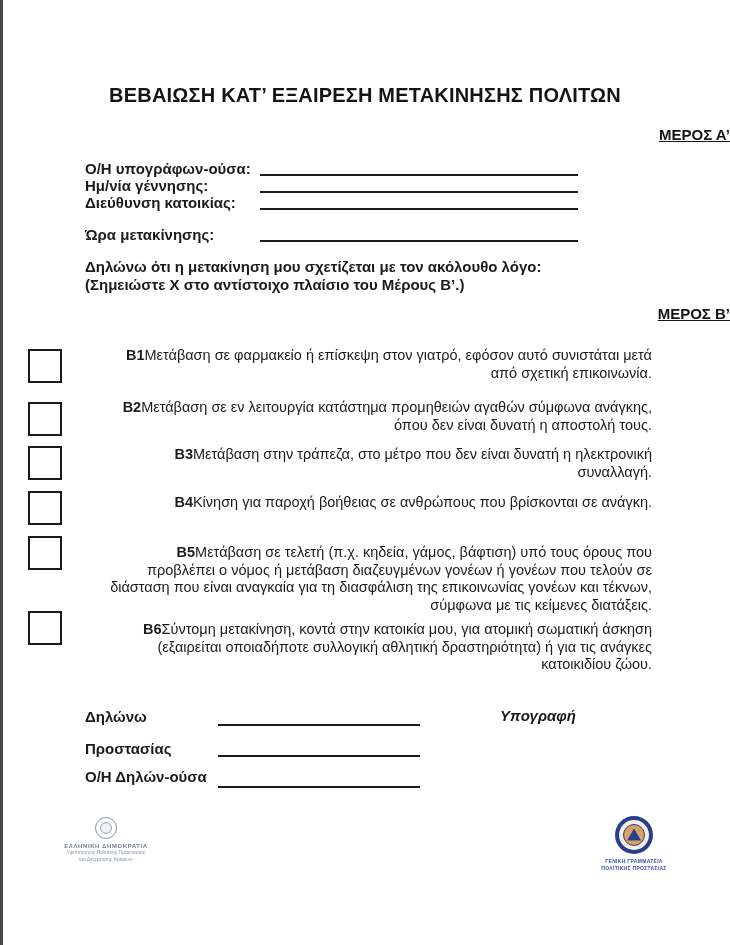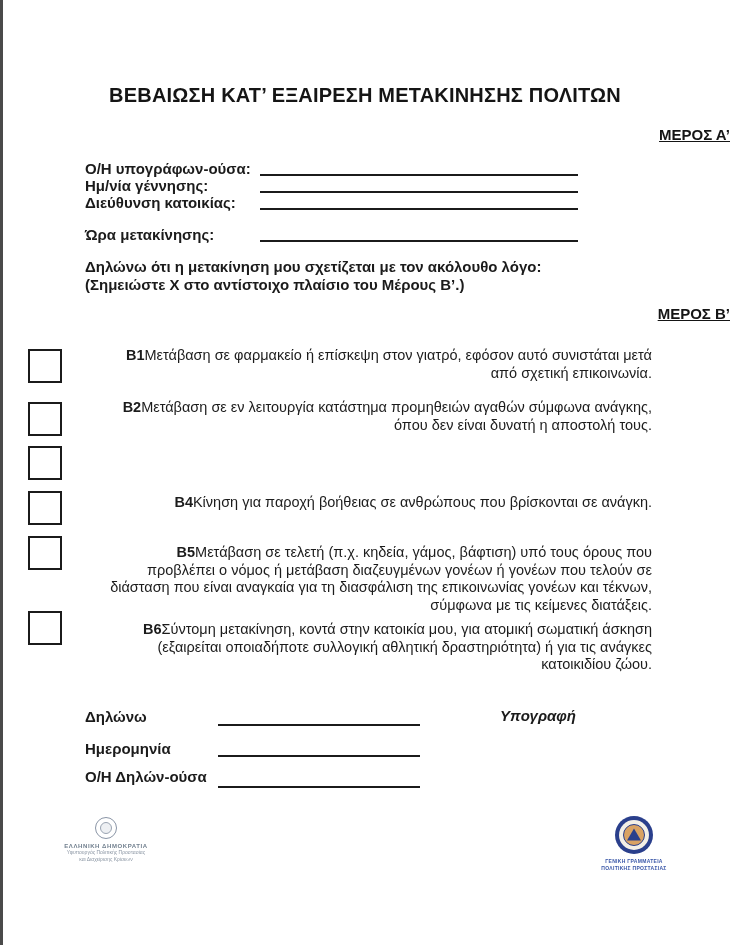--- a/index.html
+++ b/index.html
@@ -92,20 +92,23 @@
   <div class="item" style="top:347px">
     <span class="code">Β1</span><span>Μετάβαση σε φαρμακείο ή επίσκεψη στον γιατρό, εφόσον αυτό συνιστάται μετά από σχετική επικοινωνία.</span>
   </div>
 
   <div class="cbox" style="top:402px"></div>
   <div class="item" style="top:399px">
     <span class="code">Β2</span><span>Μετάβαση σε εν λειτουργία κατάστημα προμηθειών αγαθών σύμφωνα ανάγκης, όπου δεν είναι δυνατή η αποστολή τους.</span>
   </div>
 
   <div class="cbox" style="top:446px"></div>
+  <div class="item" style="top:446px">
+    <span class="code">Β3</span><span>Μετάβαση στην τράπεζα, στο μέτρο που δεν είναι δυνατή η ηλεκτρονική συναλλαγή.</span>
+  </div>
 
   <div class="cbox" style="top:491px"></div>
   <div class="item" style="top:494px">
     <span class="code">Β4</span><span>Κίνηση για παροχή βοήθειας σε ανθρώπους που βρίσκονται σε ανάγκη.</span>
   </div>
 
   <div class="cbox" style="top:536px"></div>
   <div class="item" style="top:544px">
     <span class="code">Β5</span><span>Μετάβαση σε τελετή (π.χ. κηδεία, γάμος, βάφτιση) υπό τους όρους που προβλέπει ο νόμος ή μετάβαση διαζευγμένων γονέων ή γονέων που τελούν σε διάσταση που είναι αναγκαία για τη διασφάλιση της επικοινωνίας γονέων και τέκνων, σύμφωνα με τις κείμενες διατάξεις.</span>
   </div>
@@ -113,21 +116,21 @@
   <div class="cbox" style="top:611px"></div>
   <div class="item" style="top:621px">
     <span class="code">Β6</span><span>Σύντομη μετακίνηση, κοντά στην κατοικία μου, για ατομική σωματική άσκηση (εξαιρείται οποιαδήποτε συλλογική αθλητική δραστηριότητα) ή για τις ανάγκες κατοικιδίου ζώου.</span>
   </div>
 
   <span class="flabel" style="top:708px">Δηλώνω</span>
   <div class="fline fline-f" style="top:724px"></div>
 
   <span class="sig-label">Υπογραφή</span>
 
-  <span class="flabel" style="top:740px">Ημερομηνία</span>
+  <span class="flabel" style="top:740px">Προστασίας</span>
   <div class="fline fline-f" style="top:755px"></div>
 
   <span class="flabel" style="top:768px">Ο/Η Δηλών-ούσα</span>
   <div class="fline fline-f" style="top:786px"></div>
 
   <div class="gov-logo">
     <div class="emblem"></div>
     <div class="gov-l1">ΕΛΛΗΝΙΚΗ ΔΗΜΟΚΡΑΤΙΑ</div>
     <div class="gov-l2">Υφυπουργός Πολιτικής Προστασίας</div>
     <div class="gov-l3 gov-l2">και Διαχείρισης Κρίσεων</div>

